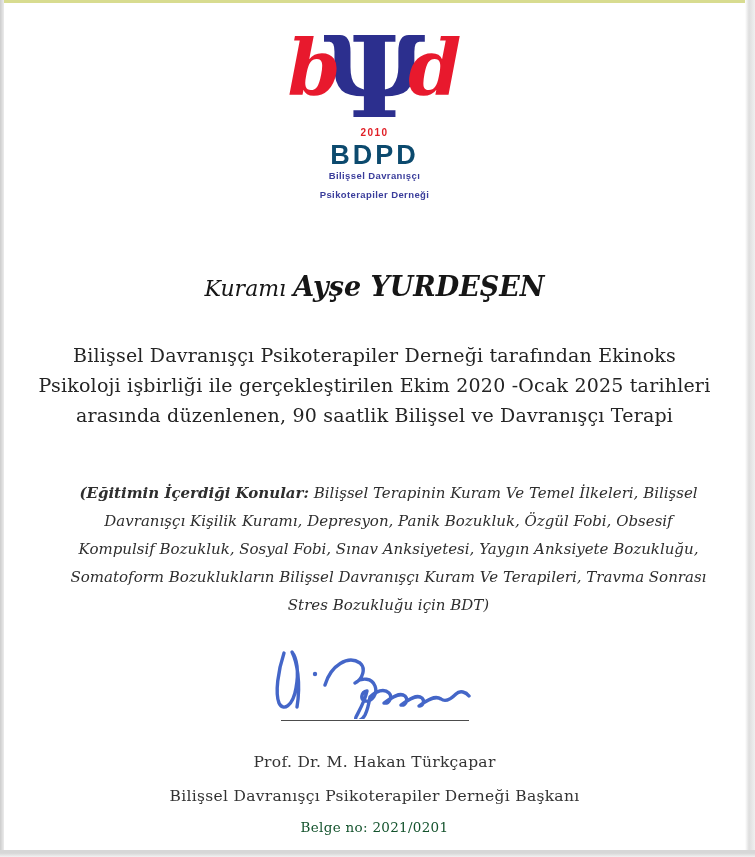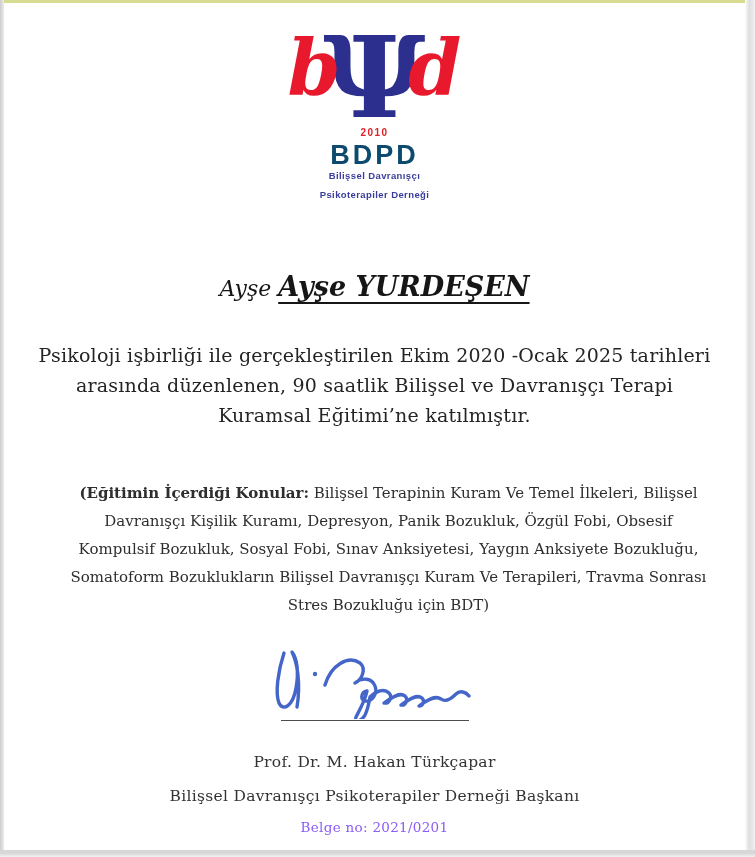--- a/index.html
+++ b/index.html
@@ -45,35 +45,35 @@
     color:#3a3d9b; letter-spacing:0.4px;
   }
   .logo-org1 { top:170px; }
   .logo-org2 { top:174px;margin-top:15px; }
 
   .cert-title { top:210px; font-size:34px; font-weight:bold; color:#0e0e0e; letter-spacing:0.5px; }
 
   .recipient { top:271px; font-size:22px; font-style:italic; color:#161616; }
   .recipient .name {
     font-size:27px; font-weight:bold;
-    text-decoration:underline; text-decoration-thickness:2px; text-underline-offset:6px;margin-top:24px;
+    text-decoration-thickness:2px; text-underline-offset:6px;margin-top:24px;
   }
 
   .body-text { top:340px; font-size:19px; line-height:30px; color:#242424; letter-spacing:0.2px; }
 
-  .topics { top:479px; font-size:15px; line-height:28px; color:#2e2e2e; padding:0 42px;margin-left:28px; }
+  .topics { top:479px; font-style:italic; font-size:15px; line-height:28px; color:#2e2e2e; padding:0 42px;margin-left:28px; }
   .topics .lead { font-weight:bold; }
 
   .signature { top:645px; }
   .signature svg { display:block; margin:0 auto; }
   .sig-line { width:188px; height:0; border-top:1.5px solid #4c4c4c; margin:1px auto 0; }
 
   .footer-name  { top:753px; font-size:15.5px; color:#333333; letter-spacing:0.3px; }
   .footer-title { top:787px; font-size:15.5px; color:#333333; letter-spacing:0.3px; }
-  .footer-docno { top:819px; font-size:13.5px; color:#8b5cf6; letter-spacing:0.3px; }
+  .footer-docno { top:819px; font-size:13.5px; color:#14532d; letter-spacing:0.3px; }
 </style>
 </head>
 <body>
 
 <div class="page">
   <div class="edge-top"></div>
 
   <div class="abs logo-mark">
     <div class="mark-wrap">
       <span class="psi">Ψ</span>
@@ -81,28 +81,28 @@
       <span class="logo-letter d">d</span>
       <span class="logo-year">2010</span>
     </div>
   </div>
   <div class="abs logo-acronym">BDPD</div>
   <div class="abs logo-org1">Bilişsel Davranışçı</div>
   <div class="abs logo-org2">Psikoterapiler Derneği</div>
 
 
   <div class="abs recipient">
-    <span>Ayşe</span>
+    <span>Kuramı</span>
     <span class="name">Ayşe YURDEŞEN</span>
   </div>
 
   <div class="abs body-text">
+    <div>Bilişsel Davranışçı Psikoterapiler Derneği tarafından Ekinoks</div>
     <div>Psikoloji işbirliği ile gerçekleştirilen Ekim 2020 -Ocak 2025 tarihleri</div>
     <div>arasında düzenlenen, 90 saatlik Bilişsel ve Davranışçı Terapi</div>
-    <div>Kuramsal Eğitimi’ne katılmıştır.</div>
   </div>
 
   <div class="abs topics">
     <span class="lead">(Eğitimin İçerdiği Konular:</span><span> Bilişsel Terapinin Kuram Ve Temel İlkeleri, Bilişsel Davranışçı Kişilik Kuramı, Depresyon, Panik Bozukluk, Özgül Fobi, Obsesif Kompulsif Bozukluk, Sosyal Fobi, Sınav Anksiyetesi, Yaygın Anksiyete Bozukluğu, Somatoform Bozuklukların Bilişsel Davranışçı Kuram Ve Terapileri, Travma Sonrası Stres Bozukluğu için BDT)</span>
   </div>
 
   <div class="abs signature">
     <svg width="214" height="74" viewBox="0 0 214 74" fill="none" stroke="#4466c8" stroke-width="3.4" stroke-linecap="round" stroke-linejoin="round">
       <path d="M16,8 C10,26 7,48 11,58 C15,67 25,61 28,43 C31,27 29,13 24,7 C29,17 33,38 29,62"></path>
       <circle cx="47" cy="29" r="2.2" fill="#4466c8" stroke="none"></circle>

